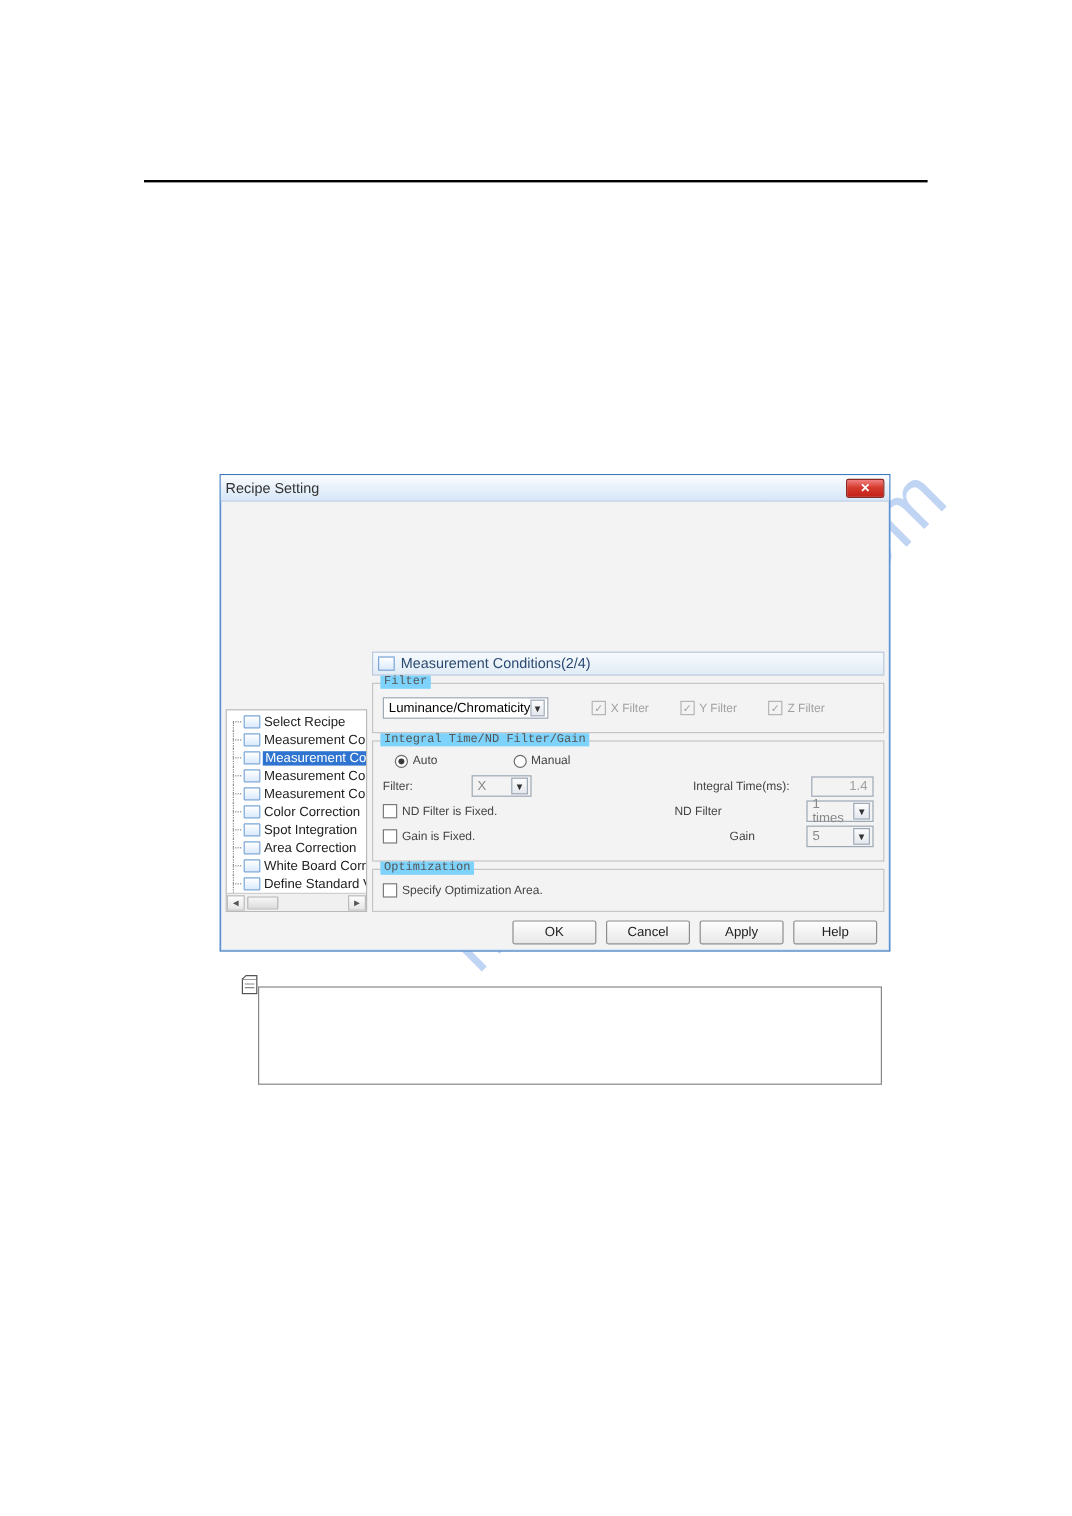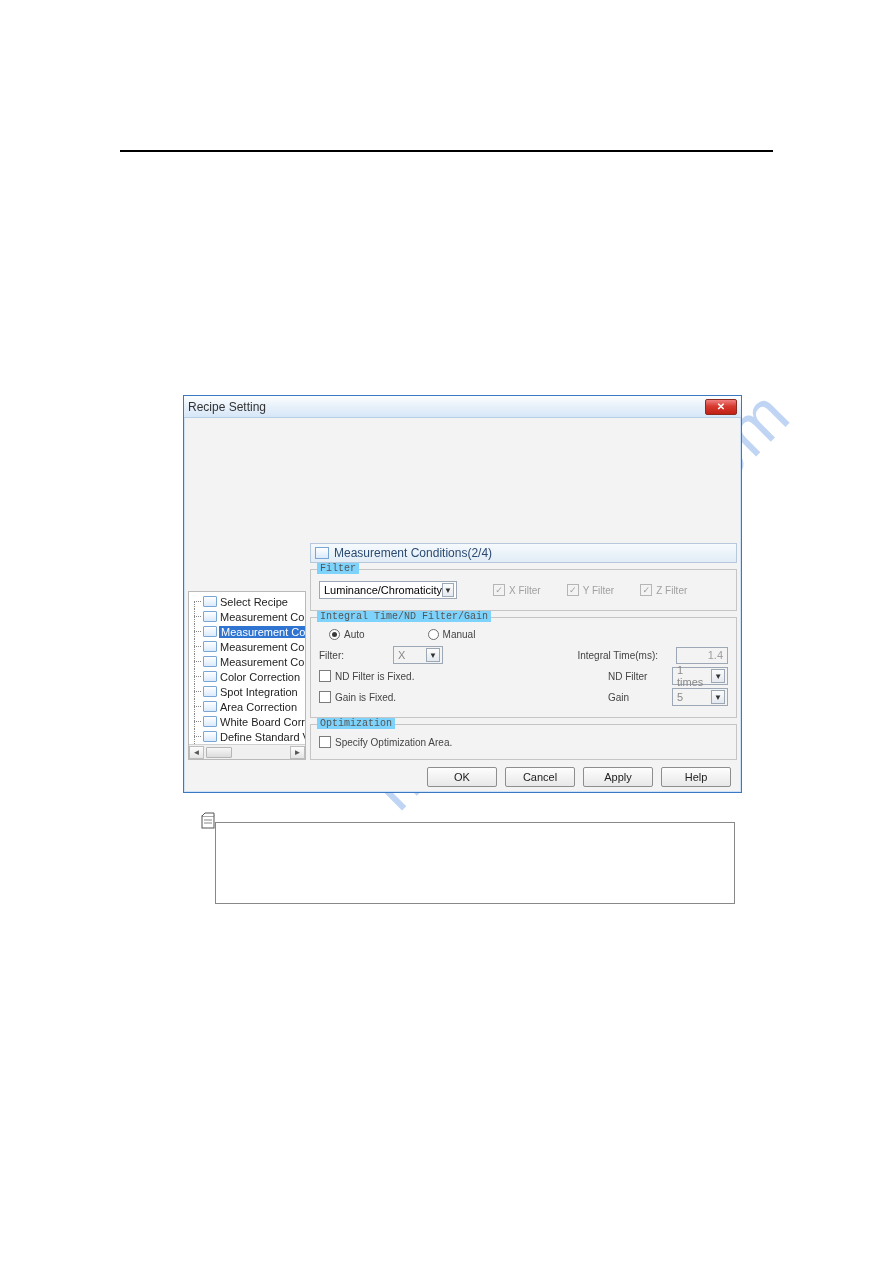--- a/index.html
+++ b/index.html
@@ -382,21 +382,21 @@
           <span class="lbl">Integral Time(ms):</span>
           <span style="width:10px"></span>
           <span class="numbox disabled">1.4</span>
         </div>
 
         <div class="row">
           <span class="check"></span>
           <span class="lbl">ND Filter is Fixed.</span>
           <span style="flex:1"></span>
           <span class="lbl" style="width:60px">ND Filter</span>
-          <span class="combo disabled" style="width:56px;min-width:56px;">
+          <span class="combo disabled" style="width:56px;min-width:56px;margin-left:46px;">
             <span>1 times</span>
             <span class="arrow">▼</span>
           </span>
         </div>
 
         <div class="row">
           <span class="check"></span>
           <span class="lbl">Gain is Fixed.</span>
           <span style="flex:1"></span>
           <span class="lbl" style="width:60px">Gain</span>

